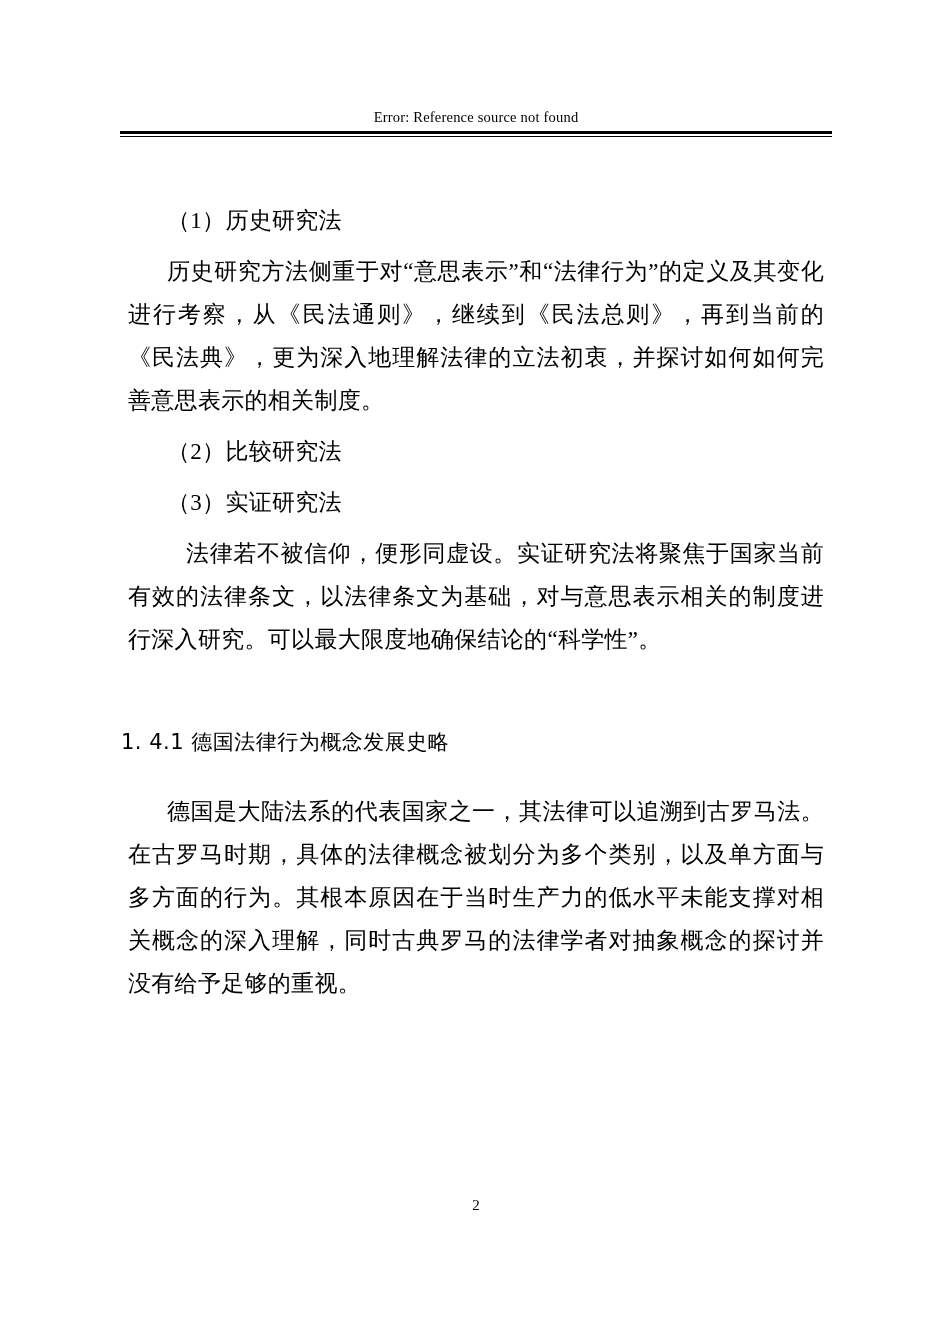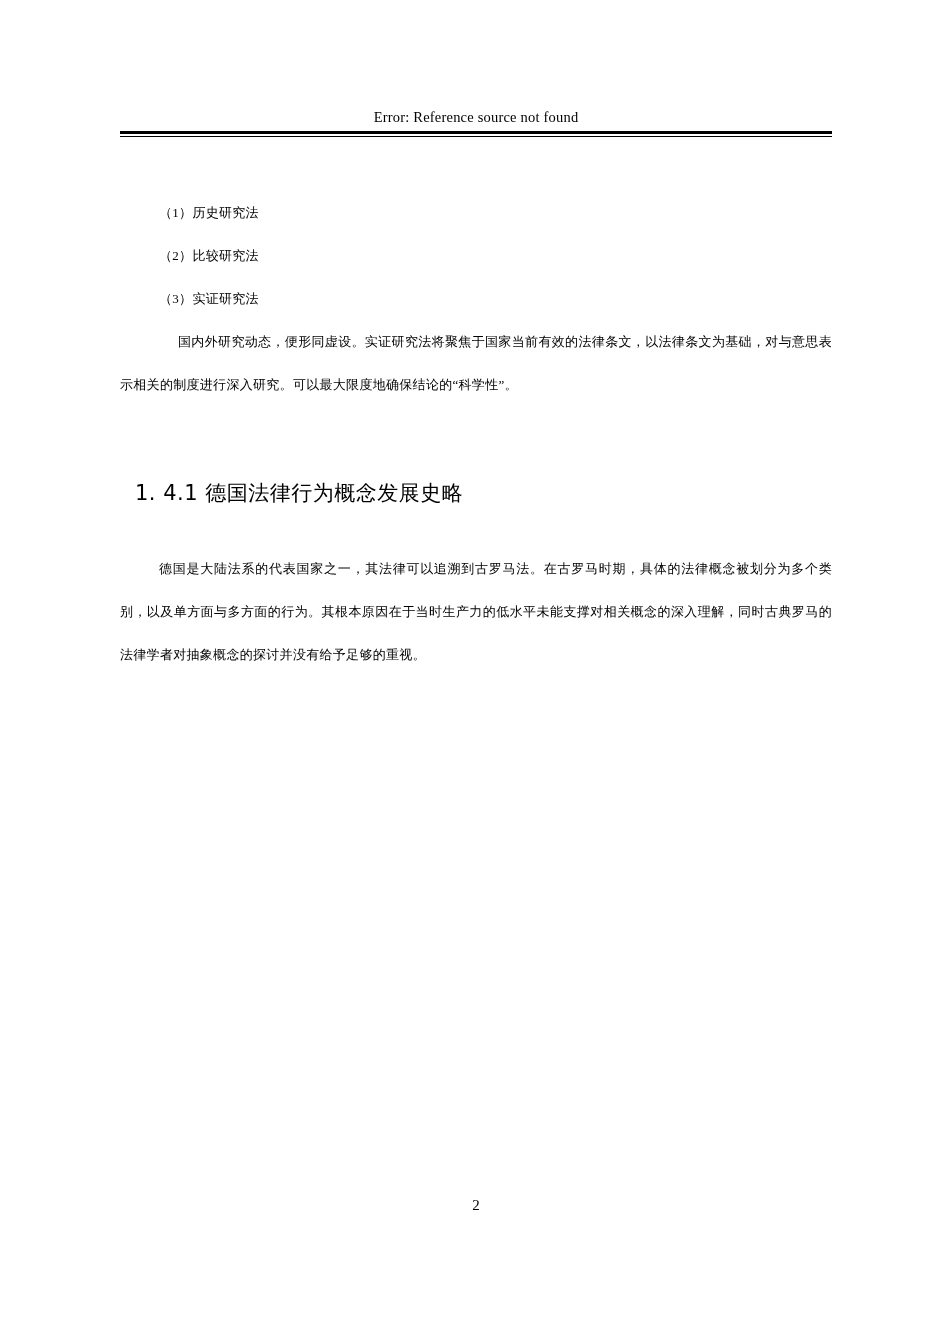--- a/index.html
+++ b/index.html
@@ -74,29 +74,29 @@
     font-size: 25px;
     font-weight: 400;
     margin: 0 0 0 0;
     line-height: 1.2;
     letter-spacing: 0.5px;
   }
   h2.sub {
     font-family: "DejaVu Sans", "Liberation Sans", sans-serif;
     font-size: 21px;
     font-weight: 400;
-    margin: 15px;
+    margin: 1px;
     line-height: 1.2;
     letter-spacing: 0.5px;
   }
   p.para {
     font-family: "Liberation Serif", "DejaVu Serif", serif;
-    font-size: 13px;
+    font-size: 23px;
     line-height: 43px;
-    margin: 0;
+    margin: 8px;
     text-align: justify;
     text-justify: inter-ideograph;
     letter-spacing: 0.3px;
   }
   p.indent2 { text-indent: 39px; }
   p.indent3 { text-indent: 58px; }
   .sp-after-h1 { height: 26px; }
   .sp-before-14 { height: 22px; }
   .sp-after-14 { height: 20px; }
   .sp-before-141 { height: 18px; }
@@ -123,23 +123,24 @@
       <span class="header-text">Error: Reference source not found</span>
     </div>
     <div class="header-rule-thick"></div>
     <div class="header-rule-thin"></div>
 
     <div class="body-area">
 
       <div class="sp-after-h1"></div>
 
       <p class="para indent2">（1）历史研究法</p>
+      <p class="para indent2">历史研究方法侧重于对“意思表示”和“法律行为”的定义及其变化进行考察，从《民法通则》，继续到《民法总则》，再到当前的《民法典》，更为深入地理解法律的立法初衷，并探讨如何如何完善意思表示的相关制度。</p>
       <p class="para indent2">（2）比较研究法</p>
       <p class="para indent2">（3）实证研究法</p>
-      <p class="para indent3">国内外研究动态，便形同虚设。实证研究法将聚焦于国家当前有效的法律条文，以法律条文为基础，对与意思表示相关的制度进行深入研究。可以最大限度地确保结论的“科学性”。</p>
+      <p class="para indent3">法律若不被信仰，便形同虚设。实证研究法将聚焦于国家当前有效的法律条文，以法律条文为基础，对与意思表示相关的制度进行深入研究。可以最大限度地确保结论的“科学性”。</p>
 
       <div class="sp-before-14"></div>
       <div class="sp-after-14"></div>
 
       <div class="sp-before-141"></div>
       <h2 class="sub">1. 4.1 德国法律行为概念发展史略</h2>
       <div class="sp-after-141"></div>
 
       <p class="para indent2">德国是大陆法系的代表国家之一，其法律可以追溯到古罗马法。在古罗马时期，具体的法律概念被划分为多个类别，以及单方面与多方面的行为。其根本原因在于当时生产力的低水平未能支撑对相关概念的深入理解，同时古典罗马的法律学者对抽象概念的探讨并没有给予足够的重视。</p>
 

